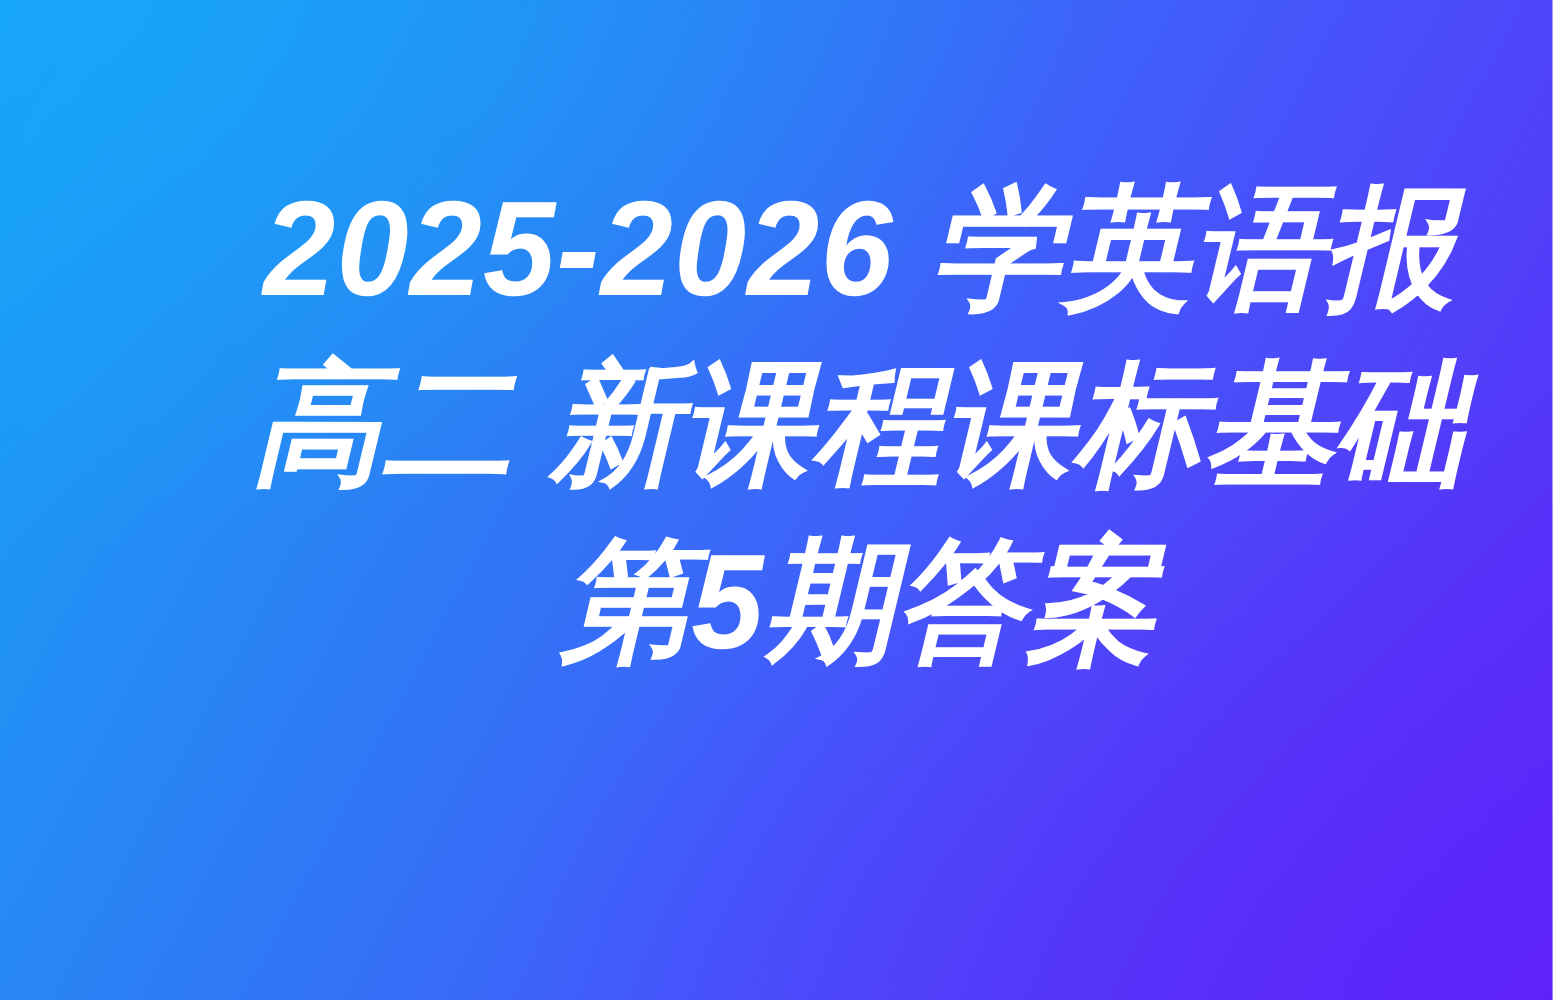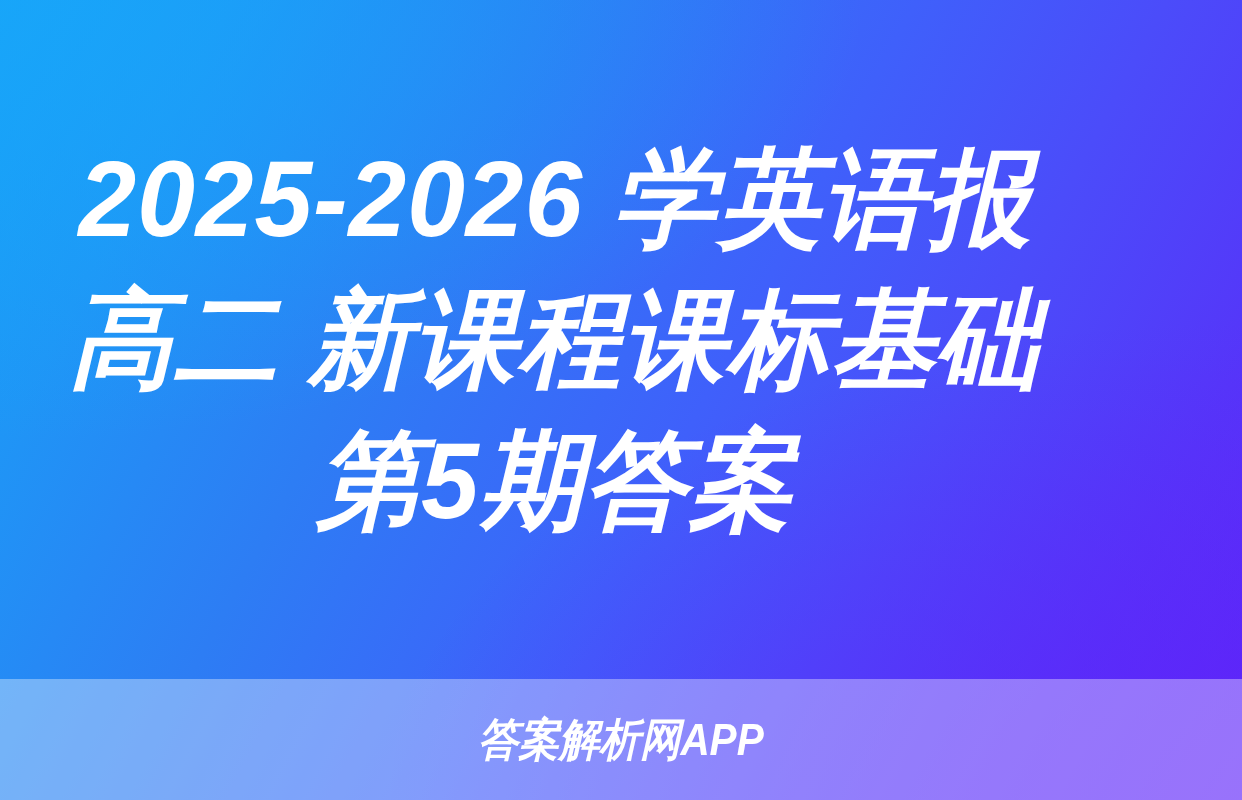--- a/index.html
+++ b/index.html
@@ -44,21 +44,21 @@
 
   
   .title-wrap {
     position: absolute;
     left: 0;
     top: 0;
     width: 1242px;
     height: 679px;
     display: flex;
     flex-direction: column;
-    align-items: flex-start;
+    align-items: flex-end;
     justify-content: center;
     z-index: 3;
     border-radius: 22px;
   }
 
   .title {
     width: 1110px;
     text-align: center;
     color: #ffffff;
     font-size: 108px;
@@ -102,17 +102,14 @@
 </style>
 </head>
 <body>
 
 <div id="cover">
 
   <div class="title-wrap">
     <div class="title">2025-2026 学英语报 高二 新课程课标基础 第5期答案</div>
   </div>
 
-  <div class="footer-band">
-    <div class="footer-text">答案解析网APP</div>
-  </div>
 
 </div>
 
 </body></html>

